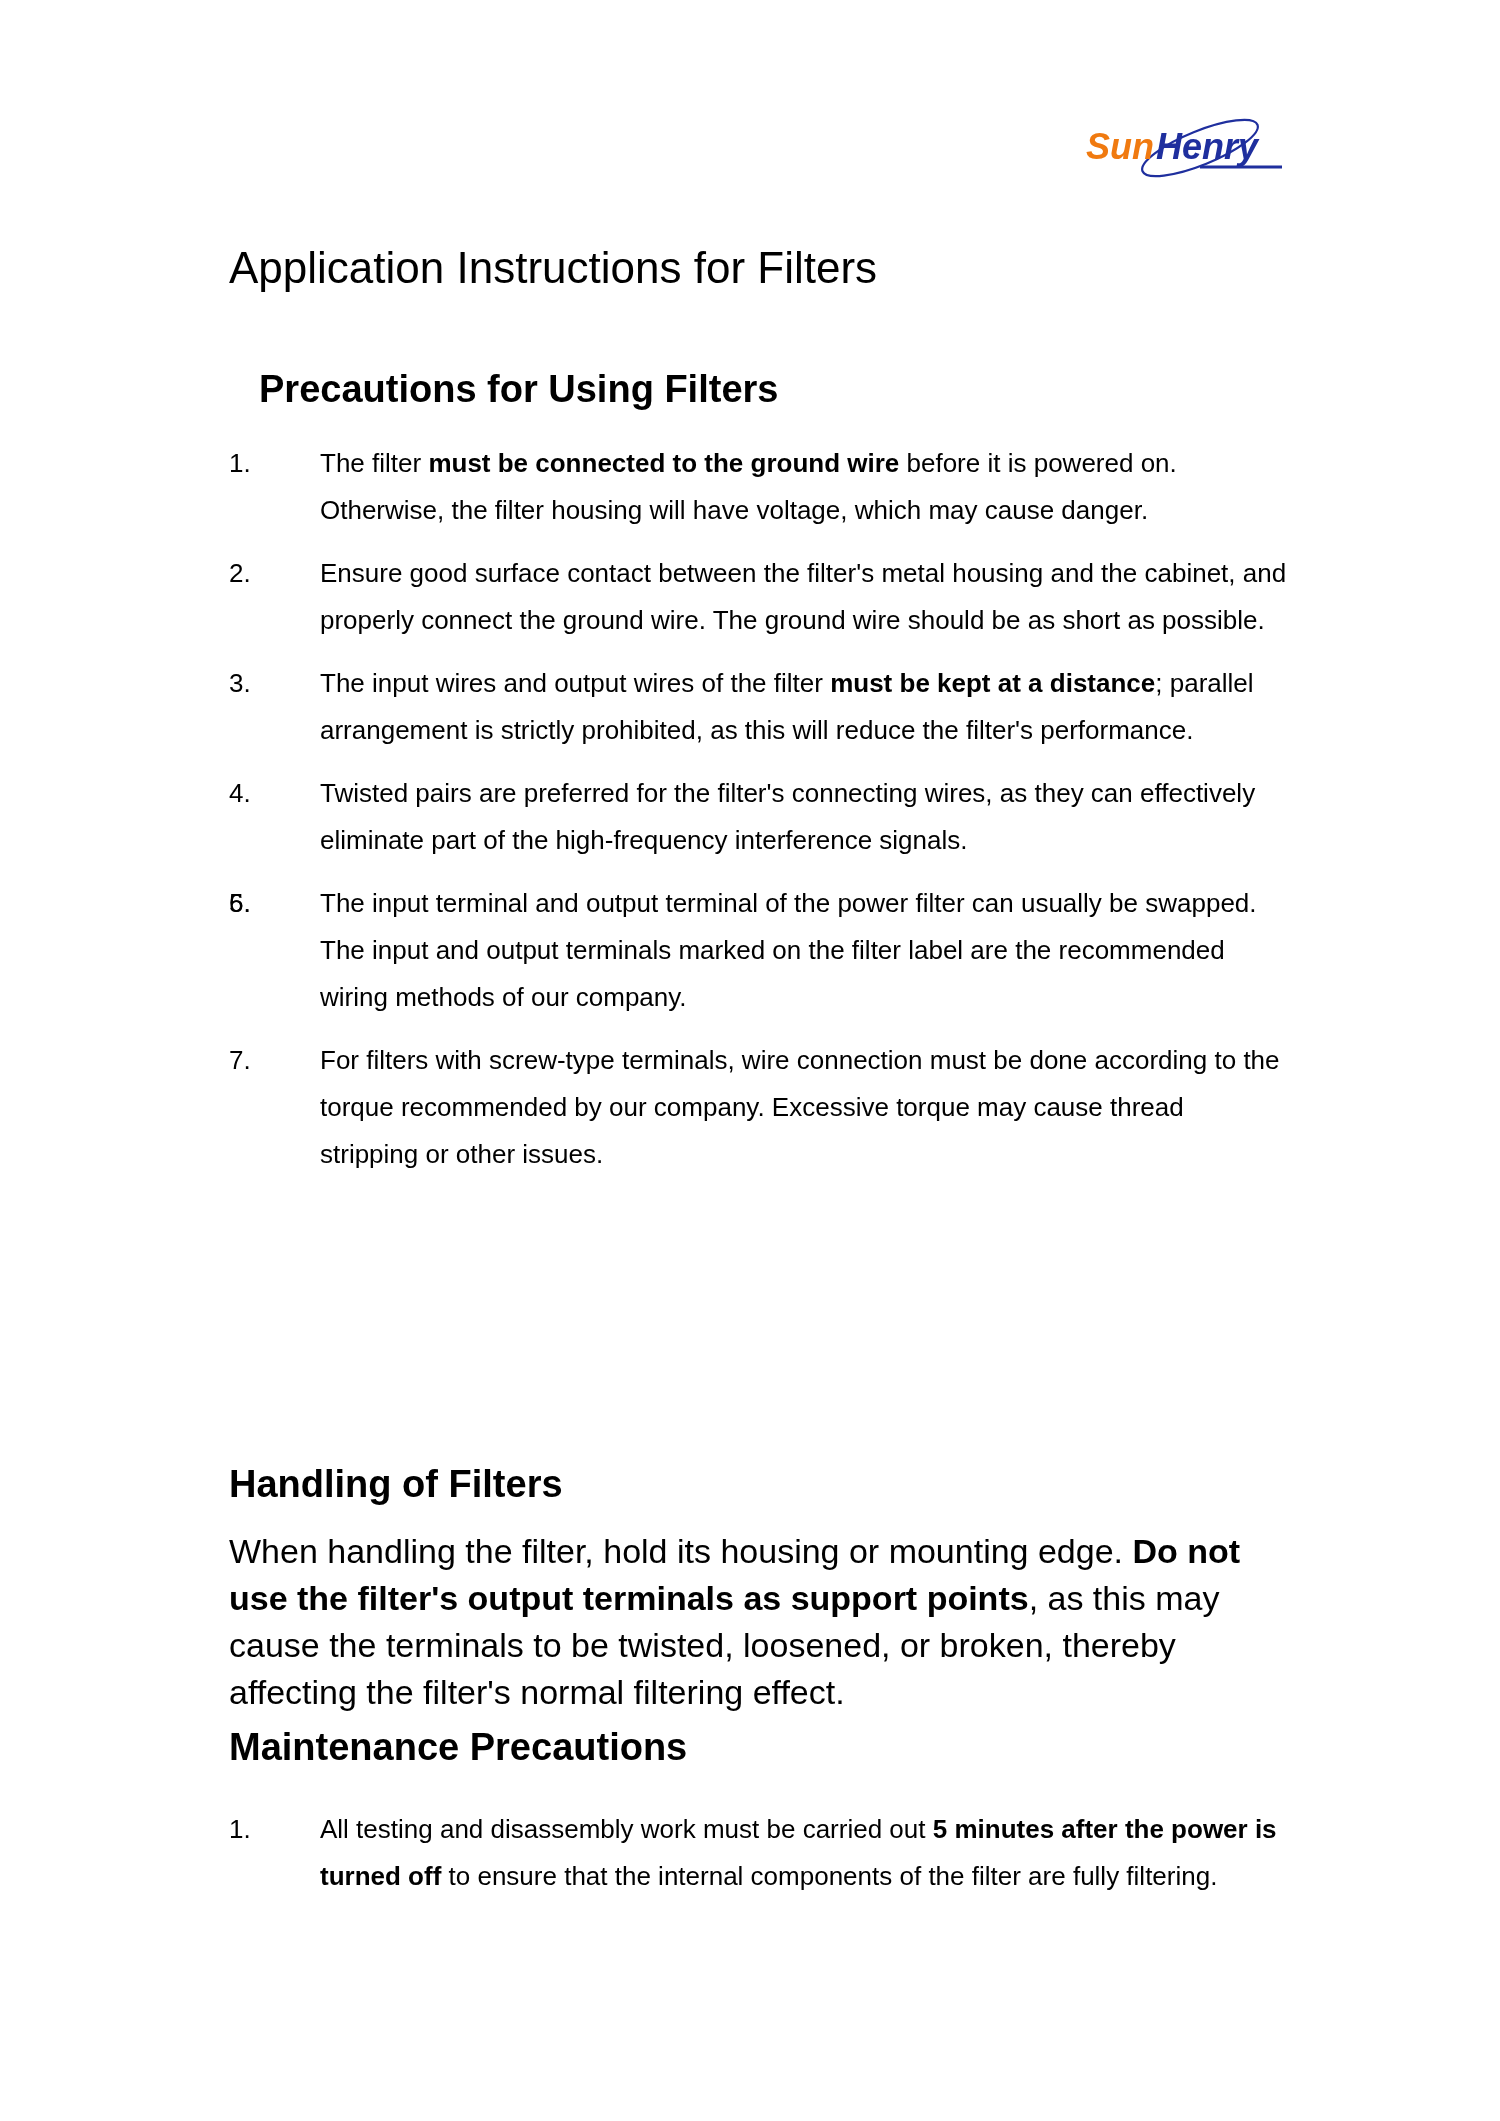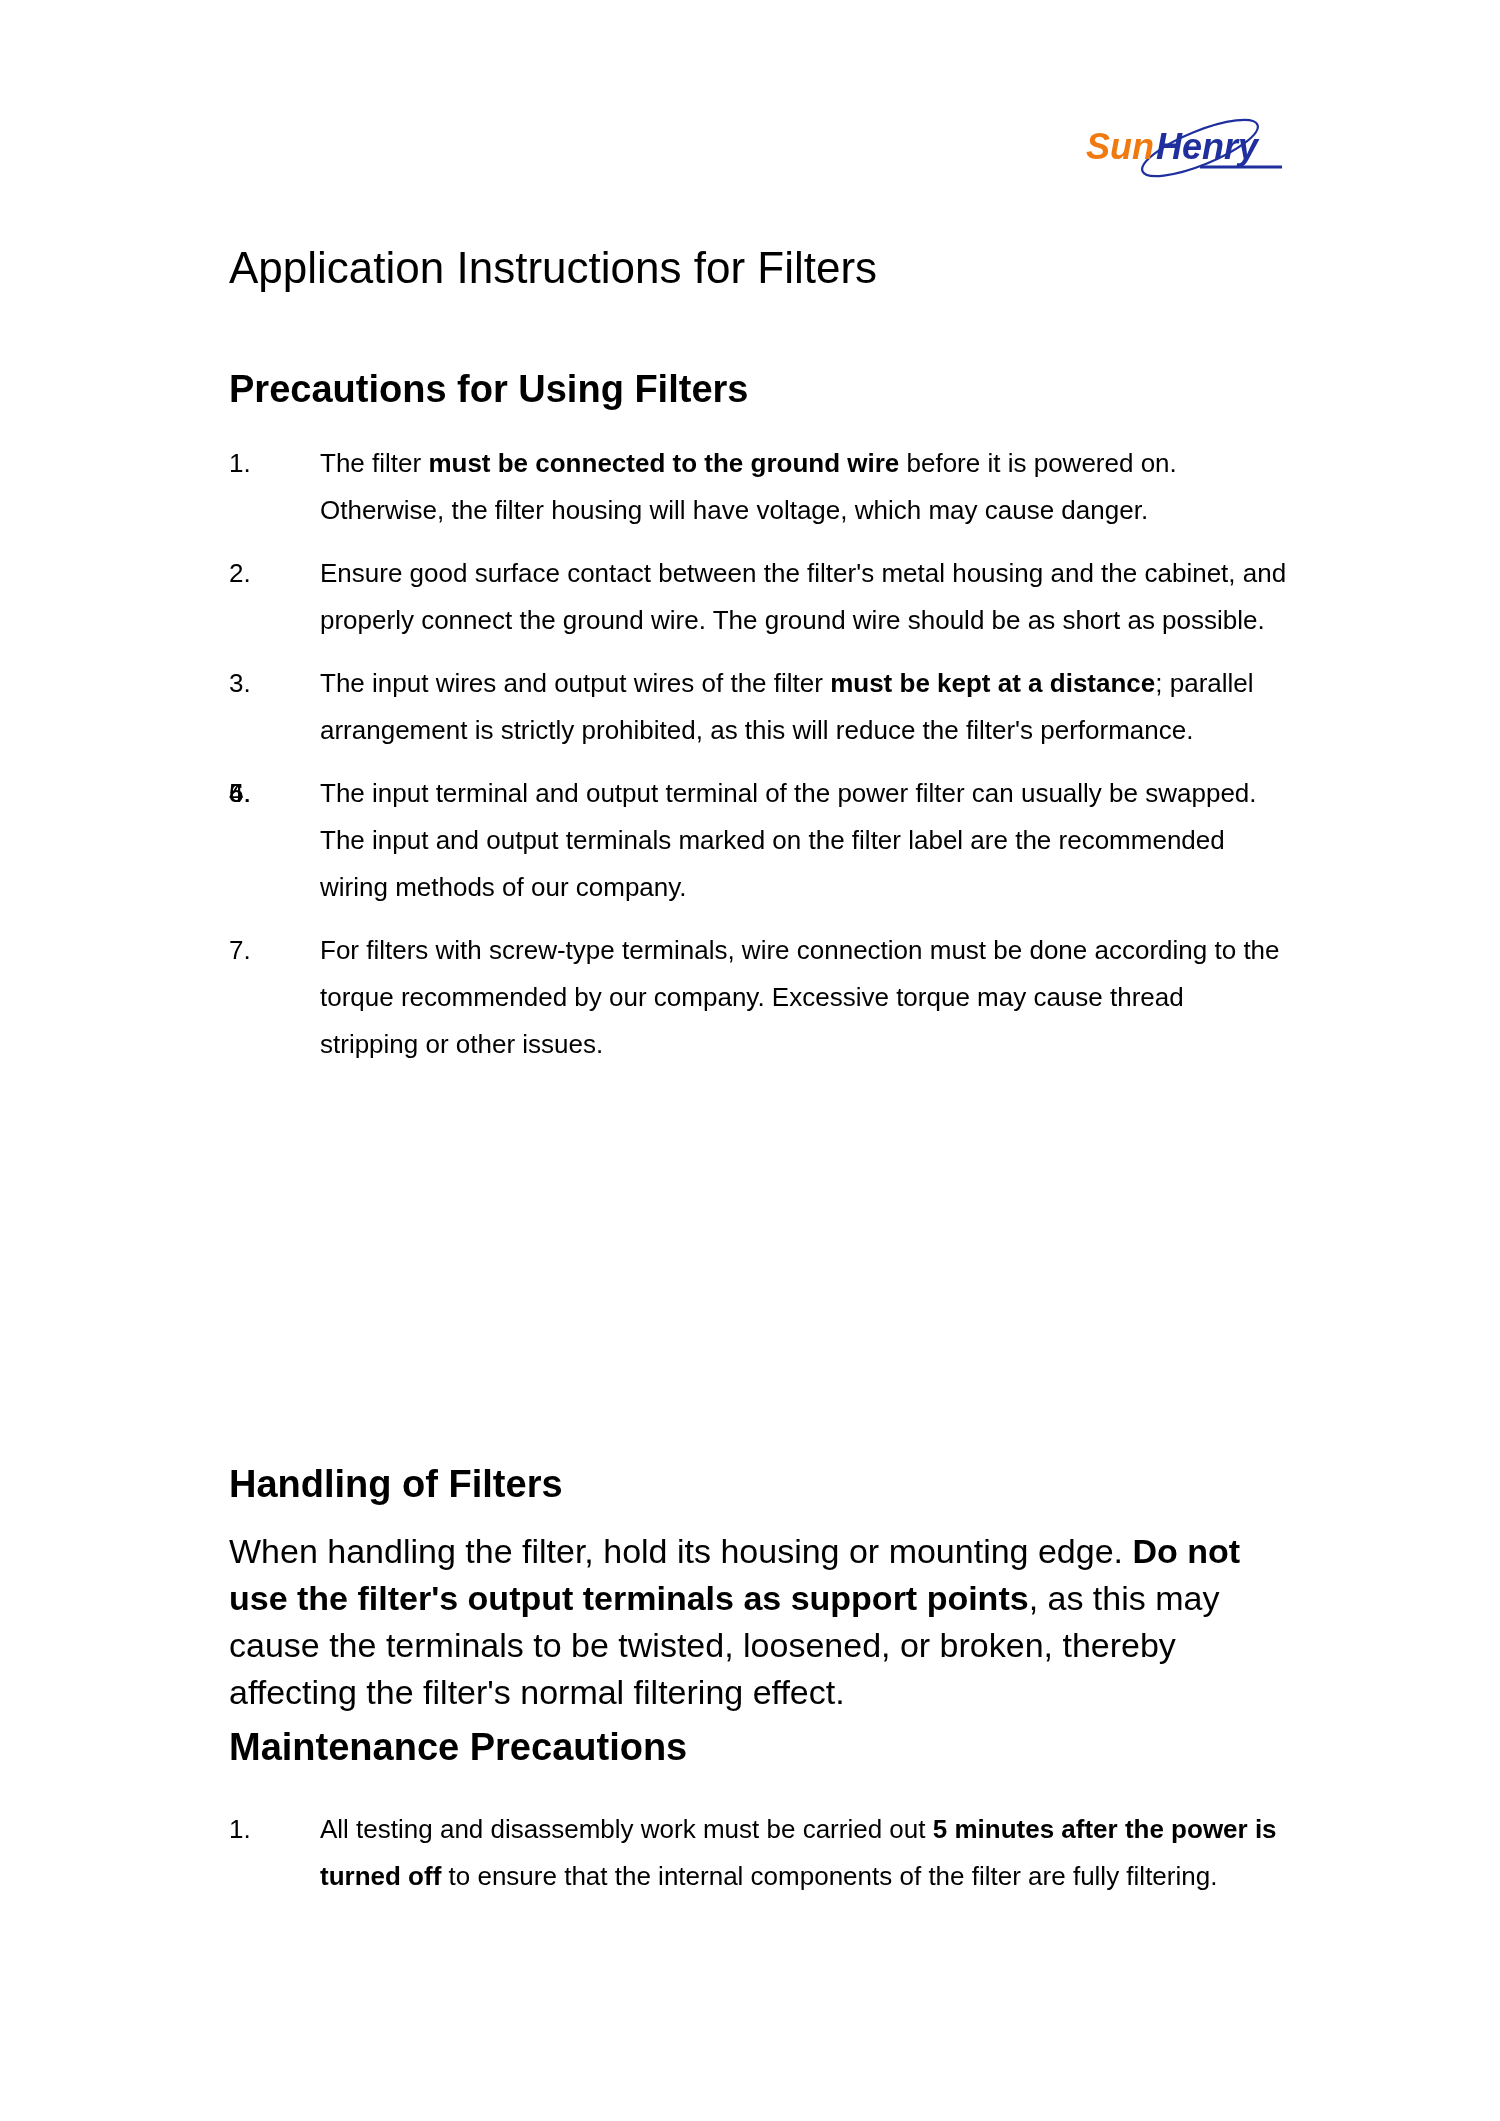--- a/index.html
+++ b/index.html
@@ -24,38 +24,38 @@
     <ellipse cx="118" cy="36" rx="62" ry="17" transform="rotate(-22 118 36)" fill="none" stroke="#1F2F9E" stroke-width="2.2"></ellipse>
     <text x="4" y="47" font-family="Liberation Sans, sans-serif" font-size="36" font-weight="bold" font-style="italic" fill="#F07A10">Sun</text>
     <text x="74" y="47" font-family="Liberation Sans, sans-serif" font-size="36" font-weight="bold" font-style="italic" fill="#1F2F9E">Henry</text>
     <line x1="118" y1="55" x2="200" y2="55" stroke="#1F2F9E" stroke-width="3"></line>
   </svg>
 </div>
 
 <div class="page">
   <h1>Application Instructions for Filters</h1>
 
-  <h2 style="top:368px;">Precautions for Using Filters</h2>
+  <h2 style="top:368px;margin-left:30px;">Precautions for Using Filters</h2>
 
   <ol class="list" style="top:440px;">
     <li class="item">
       <span class="num">1.</span>
       <span>The filter </span><b>must be connected to the ground wire</b><span> before it is powered on. Otherwise, the filter housing will have voltage, which may cause danger.</span>
     </li>
     <li class="item">
       <span class="num">2.</span>
       <span>Ensure good surface contact between the filter's metal housing and the cabinet, and properly connect the ground wire. The ground wire should be as short as possible.</span><b></b><span></span>
     </li>
     <li class="item">
       <span class="num">3.</span>
       <span>The input wires and output wires of the filter </span><b>must be kept at a distance</b><span>; parallel arrangement is strictly prohibited, as this will reduce the filter's performance.</span>
     </li>
     <li class="item">
       <span class="num">4.</span>
-      <b></b><span></span>
+      <span>Twisted pairs are preferred for the filter's connecting wires, as they can effectively eliminate part of the high-frequency interference signals.</span><b></b><span></span>
     </li>
     <li class="item">
       <span class="num">5.</span>
       <b></b><span></span>
     </li>
     <li class="item">
       <span class="num">6.</span>
       <span>The input terminal and output terminal of the power filter can usually be swapped. The input and output terminals marked on the filter label are the recommended wiring methods of our company.</span><b></b><span></span>
     </li>
     <li class="item">

